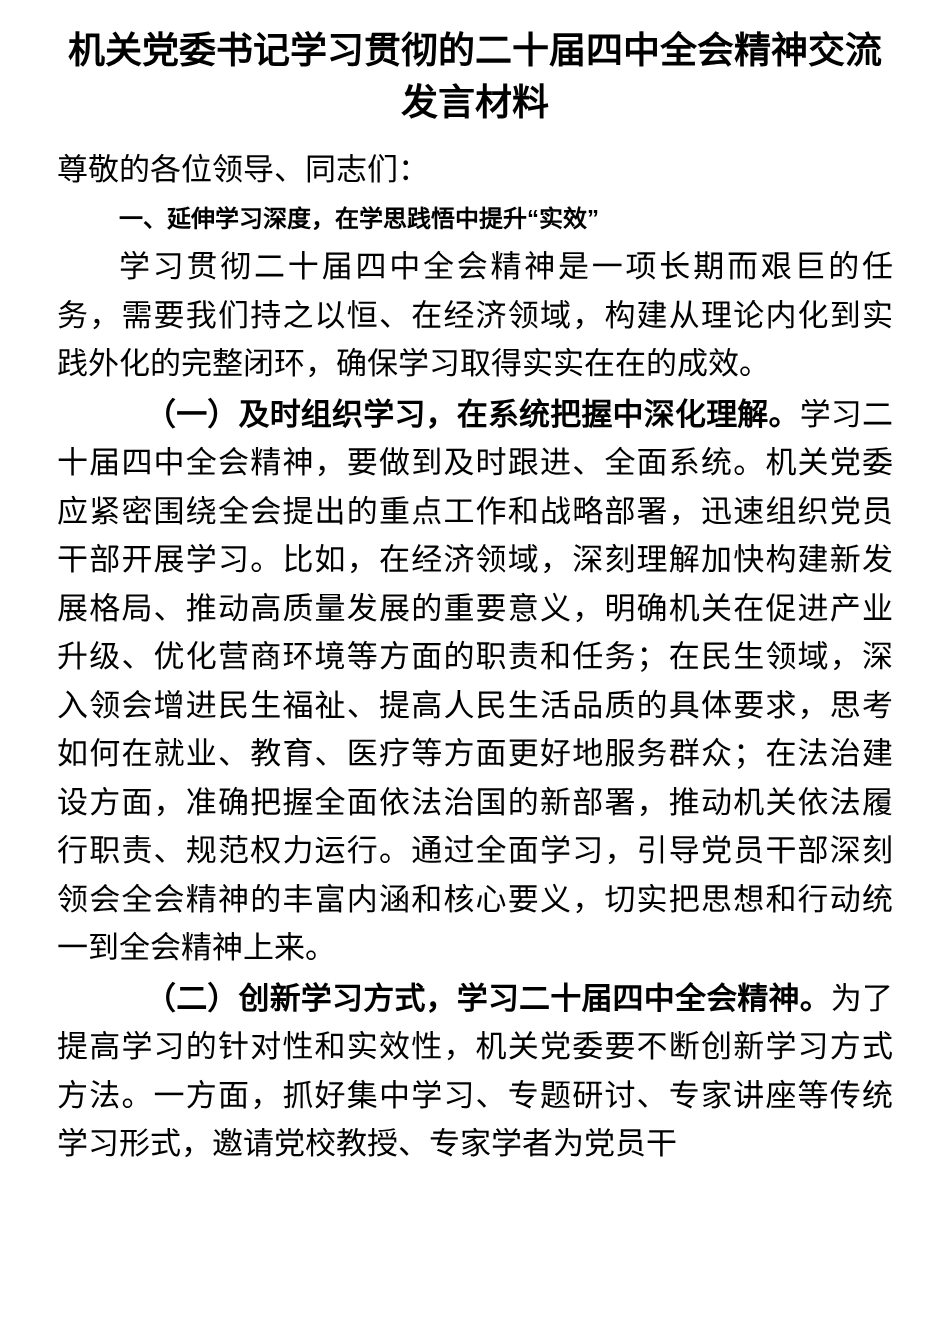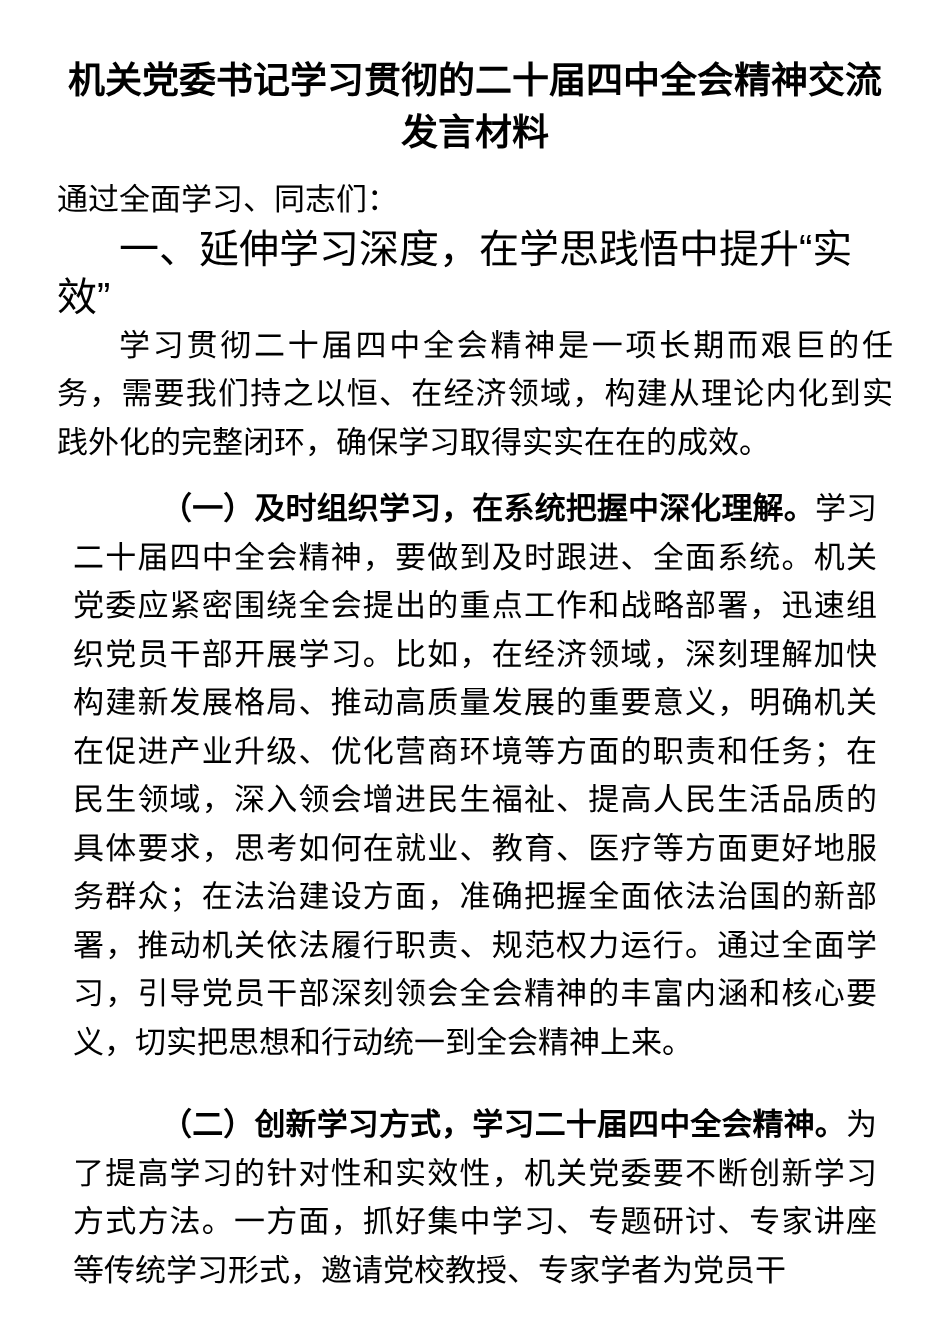--- a/index.html
+++ b/index.html
@@ -17,21 +17,21 @@
     overflow: hidden;
     box-sizing: border-box;
     padding: 0 57px 0 57px;
     font-family: "Liberation Sans", "DejaVu Sans", sans-serif;
     color: #000000;
     -webkit-font-smoothing: antialiased;
   }
 
   .doc-title {
     margin: 0;
-    padding-top: 55px;
+    padding-top: 25px;
     font-size: 37px;
     line-height: 52px;
     font-weight: 700;
     text-align: center;
     letter-spacing: 0px;
     color: #000000;
   }
 
   .salutation {
     margin: 0;
@@ -50,30 +50,30 @@
     line-height: 48.5px;
     font-weight: 400;
     text-align: justify;
     text-justify: inter-ideograph;
     text-indent: 62px;
     color: #000000;
   }
 
   .section-head {
     margin: 0;
-    font-size: 40px;
+    font-size: 24px;
     line-height: 48.5px;
-    font-weight: 400;
+    font-weight: 700;
     text-indent: 62px;
     text-align: left;
     color: #000000;
   }
 
   .sub-para {
-    margin: 16px;
+    margin: 0;
     font-size: 31px;
     line-height: 48.5px;
     font-weight: 400;
     text-align: justify;
     text-justify: inter-ideograph;
     text-indent: 88px;
     color: #000000;
   }
 
   .sub-para .lead {
@@ -82,21 +82,21 @@
 
   .gap-sm { height: 2px; }
 </style>
 </head>
 <body>
 
 <div class="page">
 
   <h1 class="doc-title">机关党委书记学习贯彻的二十届四中全会精神交流发言材料</h1>
 
-  <p class="salutation">通过全面学习、同志们：</p>
+  <p class="salutation">尊敬的各位领导、同志们：</p>
 
 
   <p class="section-head">一、延伸学习深度，在学思践悟中提升“实效”</p>
 
   <p class="body-para">学习贯彻二十届四中全会精神是一项长期而艰巨的任务，需要我们持之以恒、在经济领域，构建从理论内化到实践外化的完整闭环，确保学习取得实实在在的成效。</p>
 
   <div class="gap-sm"></div>
 
   <p class="sub-para">
     <span class="lead">（一）及时组织学习，在系统把握中深化理解。</span><span>学习二十届四中全会精神，要做到及时跟进、全面系统。机关党委应紧密围绕全会提出的重点工作和战略部署，迅速组织党员干部开展学习。比如，在经济领域，深刻理解加快构建新发展格局、推动高质量发展的重要意义，明确机关在促进产业升级、优化营商环境等方面的职责和任务；在民生领域，深入领会增进民生福祉、提高人民生活品质的具体要求，思考如何在就业、教育、医疗等方面更好地服务群众；在法治建设方面，准确把握全面依法治国的新部署，推动机关依法履行职责、规范权力运行。通过全面学习，引导党员干部深刻领会全会精神的丰富内涵和核心要义，切实把思想和行动统一到全会精神上来。</span>

